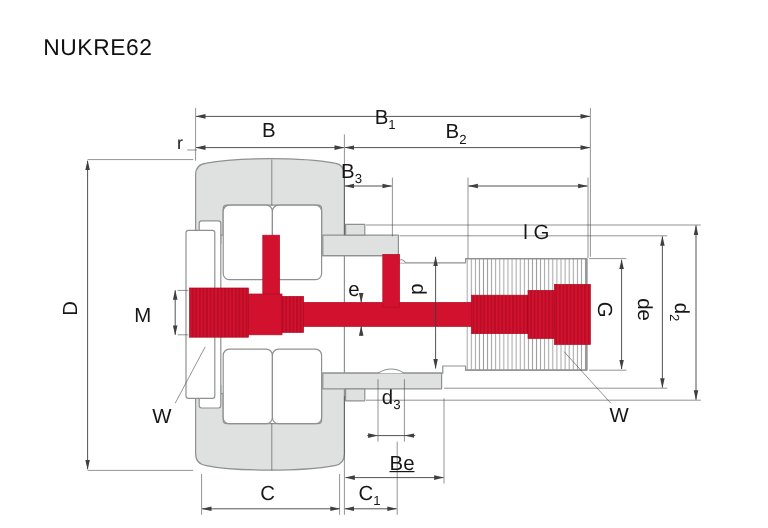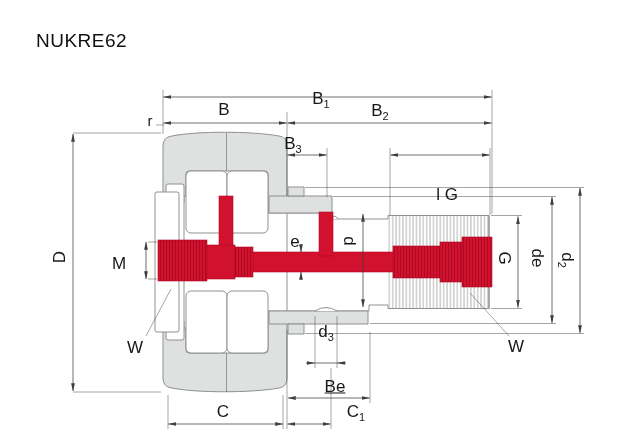--- a/index.html
+++ b/index.html
@@ -131,15 +131,15 @@
   <div class="lbl" style="left:295px;top:241px;"><span>e</span></div>
   <div class="lbl rot90" style="left:349px;top:241px;"><span>d</span></div>
   <div class="lbl rot90" style="left:504px;top:258px;"><span>G</span></div>
   <div class="lbl rot90" style="left:537px;top:258px;"><span>de</span></div>
   <div class="lbl rot90" style="left:566px;top:260px;"><span>d</span><sub>2</sub></div>
   <div class="lbl" style="left:135px;top:347px;"><span>W</span></div>
   <div class="lbl" style="left:516px;top:346px;"><span>W</span></div>
   <div class="lbl" style="left:326px;top:333px;"><span>d</span><sub>3</sub></div>
   <div class="lbl" style="left:335px;top:386px;text-decoration:underline;"><span>Be</span></div>
   <div class="lbl" style="left:223px;top:411px;"><span>C</span></div>
-  <div class="lbl" style="left:308px;top:413px;margin-left:48px;"><span>C</span><sub>1</sub></div>
+  <div class="lbl" style="left:308px;top:413px;"><span>C</span><sub>1</sub></div>
 
 </div>
 
 </body></html>

